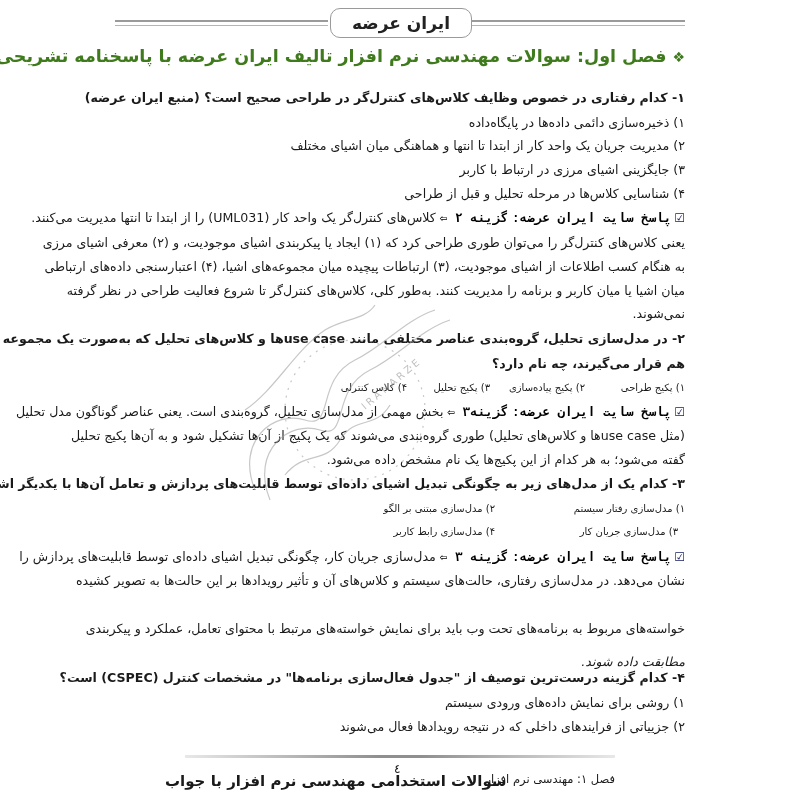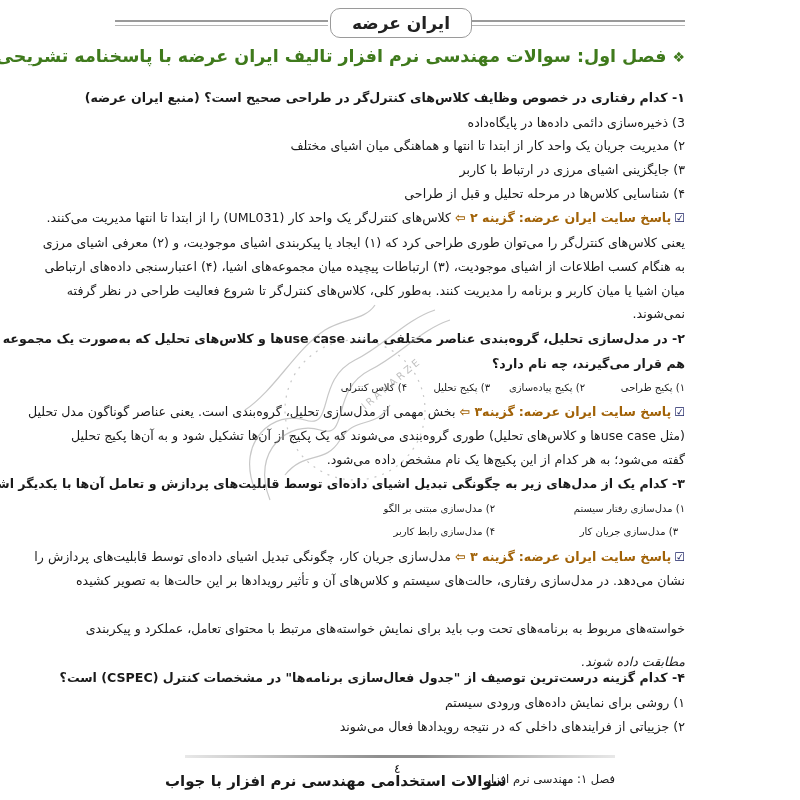--- a/index.html
+++ b/index.html
@@ -28,21 +28,21 @@
   }
   .chapter-title .bullet { font-size:14px; margin-left:6px; }
 
   
   .line {
     position:absolute; right:115px; direction:rtl; white-space:nowrap;
     font-size:12.6px; line-height:16px;
   }
   .line.just { left:115px; text-align:justify; text-align-last:justify; }
   .q { font-weight:bold; }
-  .ans-label { font-weight:bold; color:#a16207; }
+  .ans-label { font-weight:bold; color:#000000;font-family:Liberation Mono, monospace; }
   .check { font-size:12px; margin-left:3px; color:#141a5e; }
 
   .opt-cols { position:absolute; direction:rtl; white-space:nowrap; font-size:10px; line-height:16px; }
 
   
   .watermark {
     position:absolute; left:215px; top:290px; width:260px; height:230px;
     pointer-events:none; opacity:0.55;
   }
 
@@ -68,21 +68,21 @@
     <span>ایران عرضه</span>
   </div>
 
   <div class="chapter-title">
     <span class="bullet">❖</span><span>فصل اول: سوالات مهندسی نرم افزار تالیف ایران عرضه با پاسخنامه تشریحی</span>
   </div>
 
   <div class="line q" style="top:90px;">
     <span>۱-</span> <span>کدام رفتاری در خصوص وظایف کلاس‌های کنترل‌گر در طراحی صحیح است؟ (منبع ایران عرضه)</span>
   </div>
-  <div class="line" style="top:115px;">3) ذخیره‌سازی دائمی داده‌ها در پایگاه‌داده</div>
+  <div class="line" style="top:115px;">۱) ذخیره‌سازی دائمی داده‌ها در پایگاه‌داده</div>
   <div class="line" style="top:138px;">۲) مدیریت جریان یک واحد کار از ابتدا تا انتها و هماهنگی میان اشیای مختلف</div>
   <div class="line" style="top:162px;">۳) جایگزینی اشیای مرزی در ارتباط با کاربر</div>
   <div class="line" style="top:186px;">۴) شناسایی کلاس‌ها در مرحله تحلیل و قبل از طراحی</div>
 
   <div class="line just" style="top:210px;">
     <span class="check">☑</span><span class="ans-label">پاسخ سایت ایران عرضه:</span> <span class="ans-label">گزینه ۲ ⇦</span> <span>کلاس‌های کنترل‌گر یک واحد کار (UML031) را از ابتدا تا انتها مدیریت می‌کنند.</span>
   </div>
   <div class="line just" style="top:235px;">یعنی کلاس‌های کنترل‌گر را می‌توان طوری طراحی کرد که (۱) ایجاد یا پیکربندی اشیای موجودیت، و (۲) معرفی اشیای مرزی</div>
   <div class="line just" style="top:259px;">به هنگام کسب اطلاعات از اشیای موجودیت، (۳) ارتباطات پیچیده میان مجموعه‌های اشیا، (۴) اعتبارسنجی داده‌های ارتباطی</div>
   <div class="line just" style="top:283px;">میان اشیا یا میان کاربر و برنامه را مدیریت کنند. به‌طور کلی، کلاس‌های کنترل‌گر تا شروع فعالیت طراحی در نظر گرفته</div>

